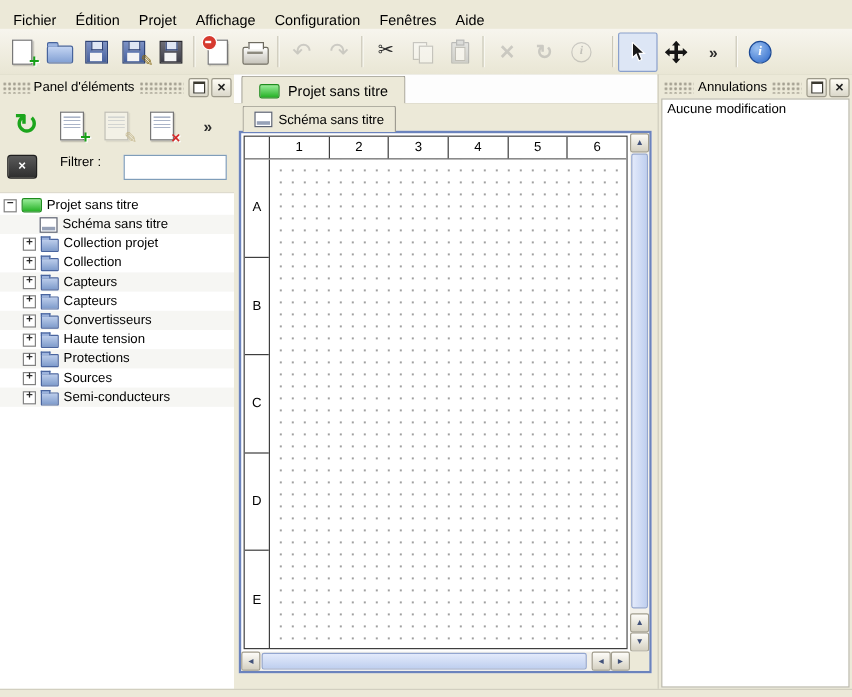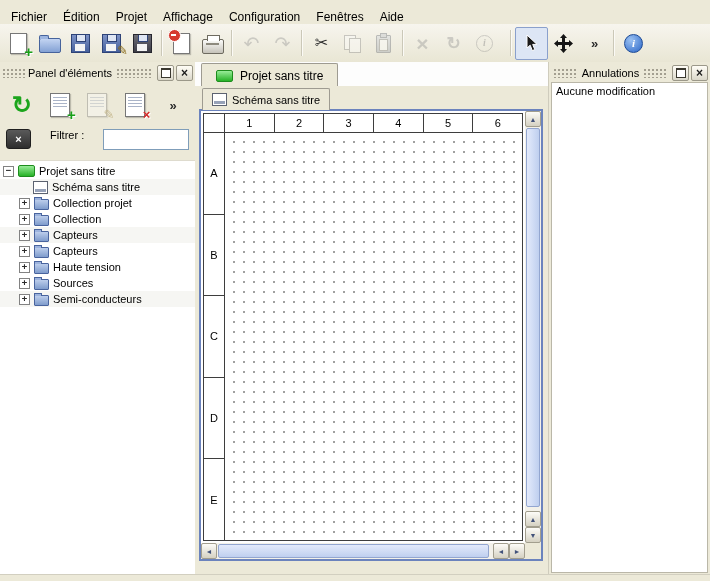--- a/index.html
+++ b/index.html
@@ -303,25 +303,37 @@
         <span class="exp plus"></span>
         <span class="ticon fold-ic"></span>
         <span class="tlabel">Capteurs</span>
       </div>
       <div class="tree-row">
         <span class="indent"></span>
         <span class="exp plus"></span>
         <span class="ticon fold-ic"></span>
         <span class="tlabel">Capteurs</span>
       </div>
+      <div class="tree-row alt">
+        <span class="indent"></span>
+        <span class="exp plus"></span>
+        <span class="ticon fold-ic"></span>
+        <span class="tlabel">Convertisseurs</span>
+      </div>
       <div class="tree-row">
         <span class="indent"></span>
         <span class="exp plus"></span>
         <span class="ticon fold-ic"></span>
         <span class="tlabel">Haute tension</span>
+      </div>
+      <div class="tree-row alt">
+        <span class="indent"></span>
+        <span class="exp plus"></span>
+        <span class="ticon fold-ic"></span>
+        <span class="tlabel">Protections</span>
       </div>
       <div class="tree-row">
         <span class="indent"></span>
         <span class="exp plus"></span>
         <span class="ticon fold-ic"></span>
         <span class="tlabel">Sources</span>
       </div>
       <div class="tree-row alt">
         <span class="indent"></span>
         <span class="exp plus"></span>

